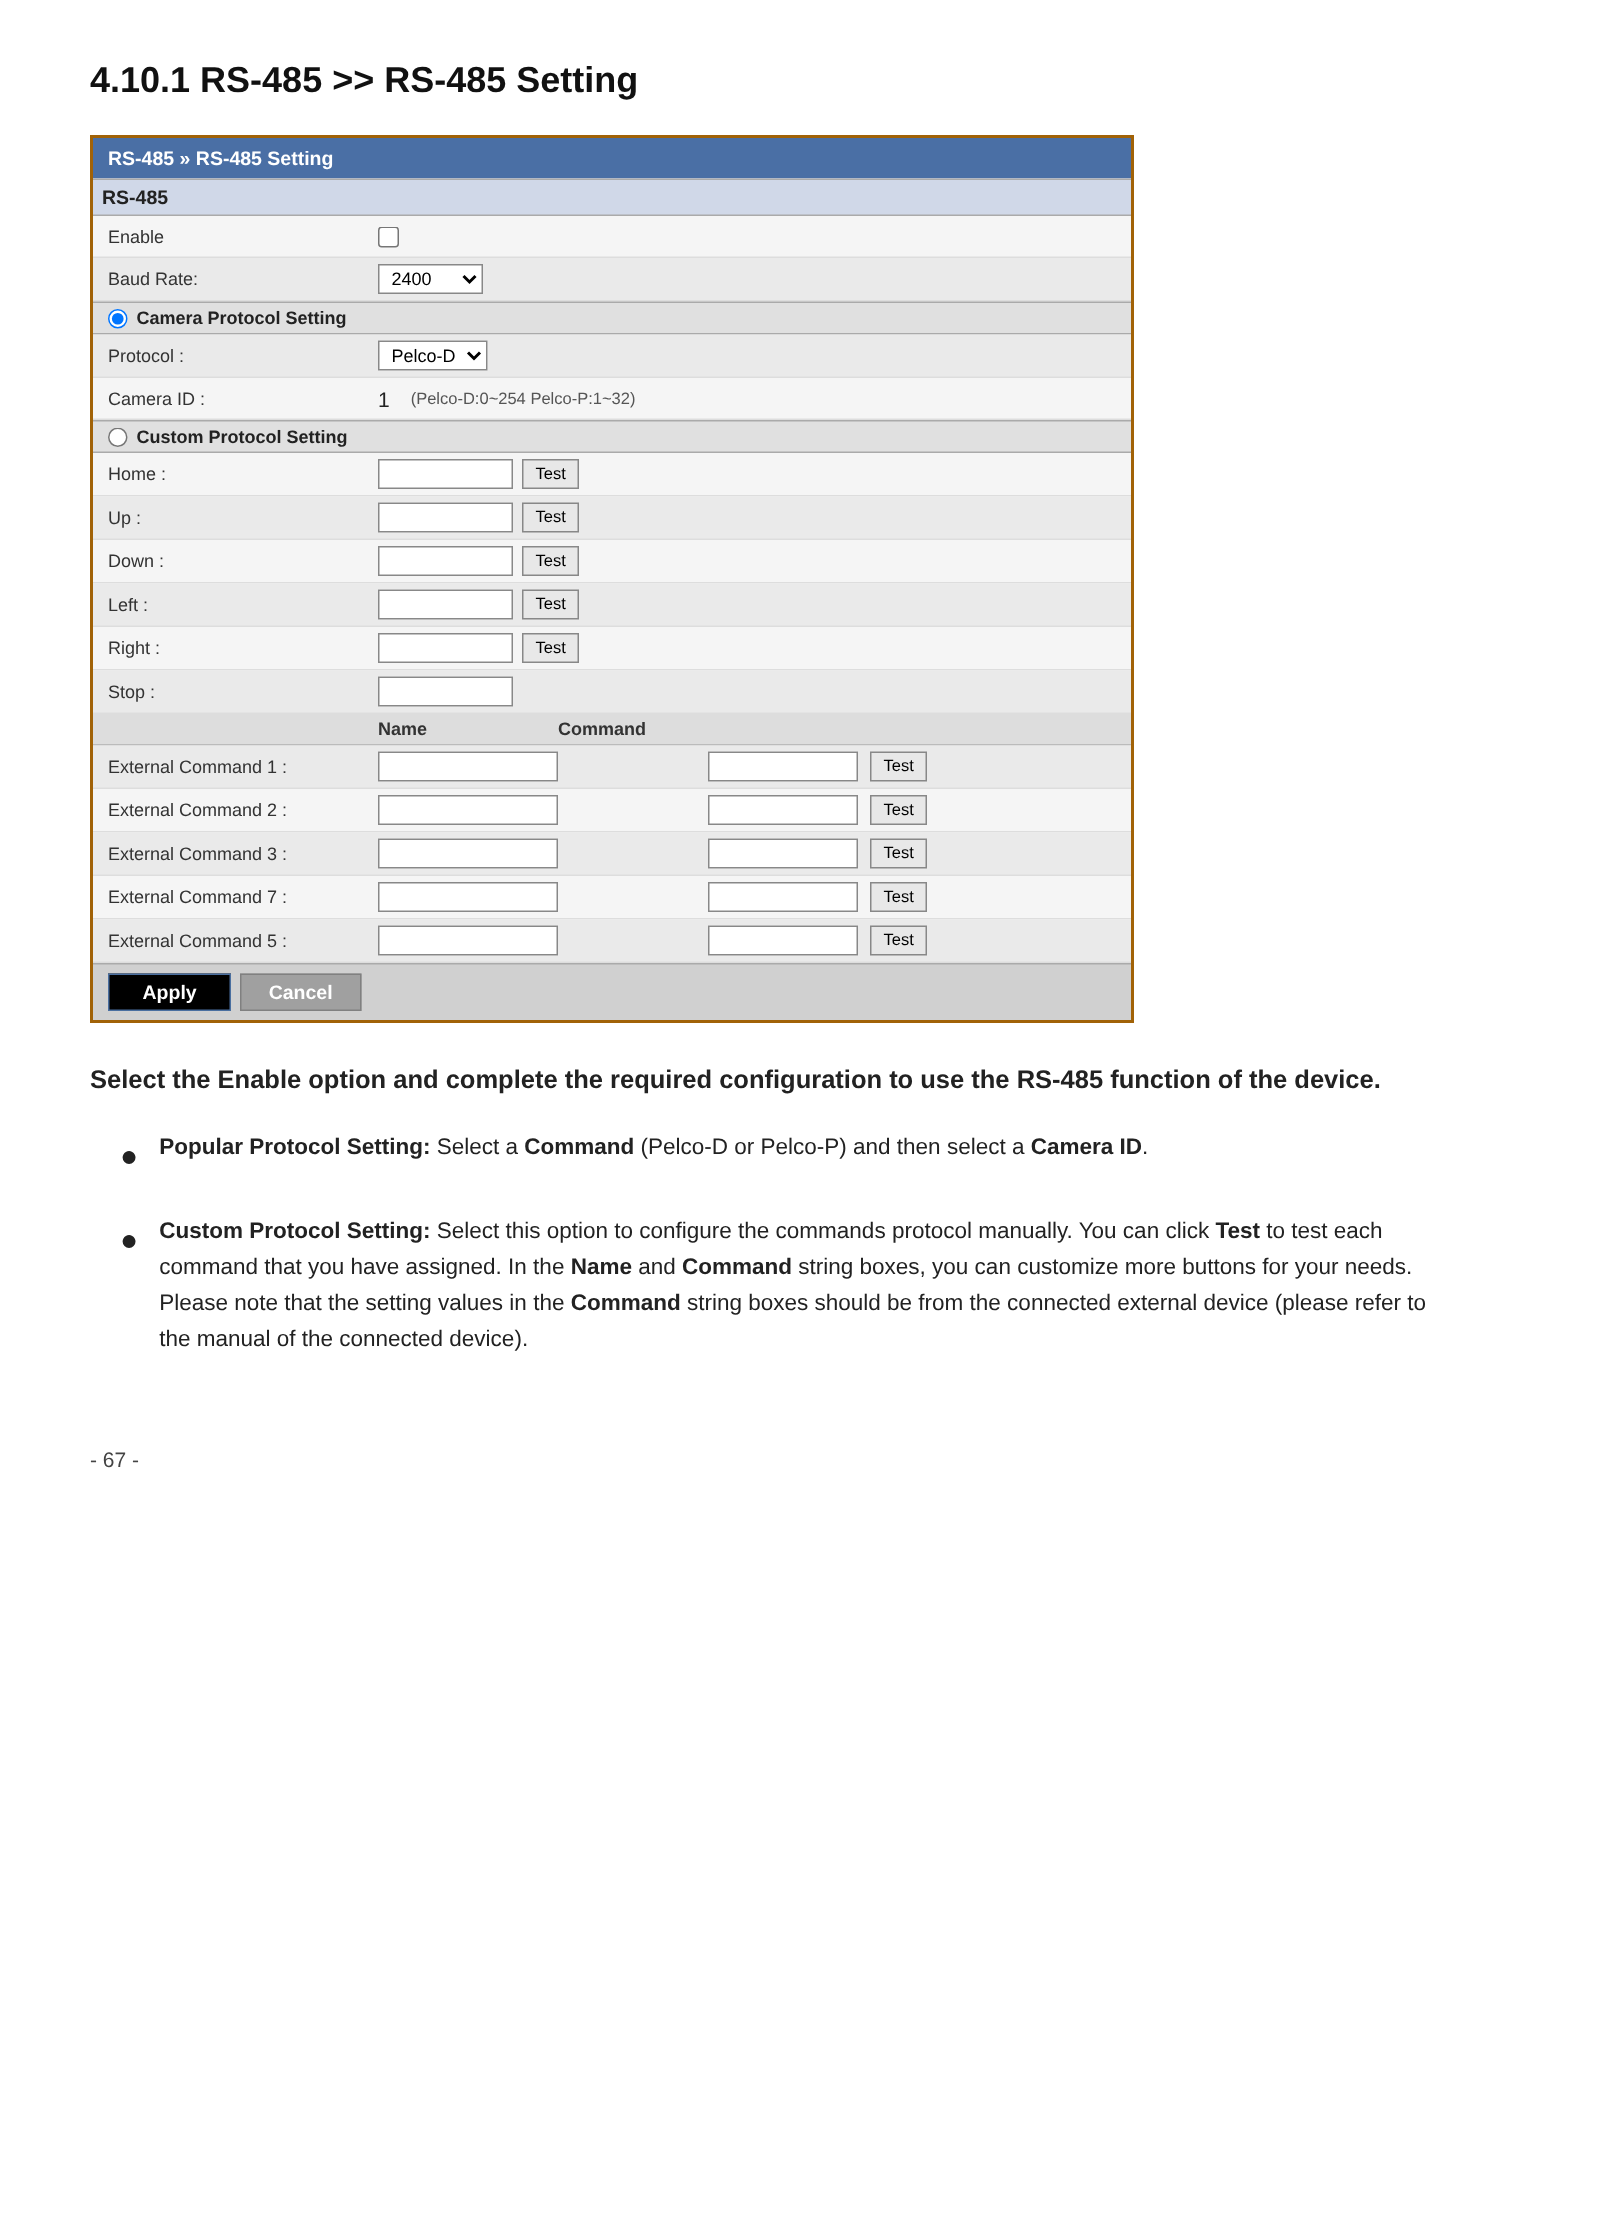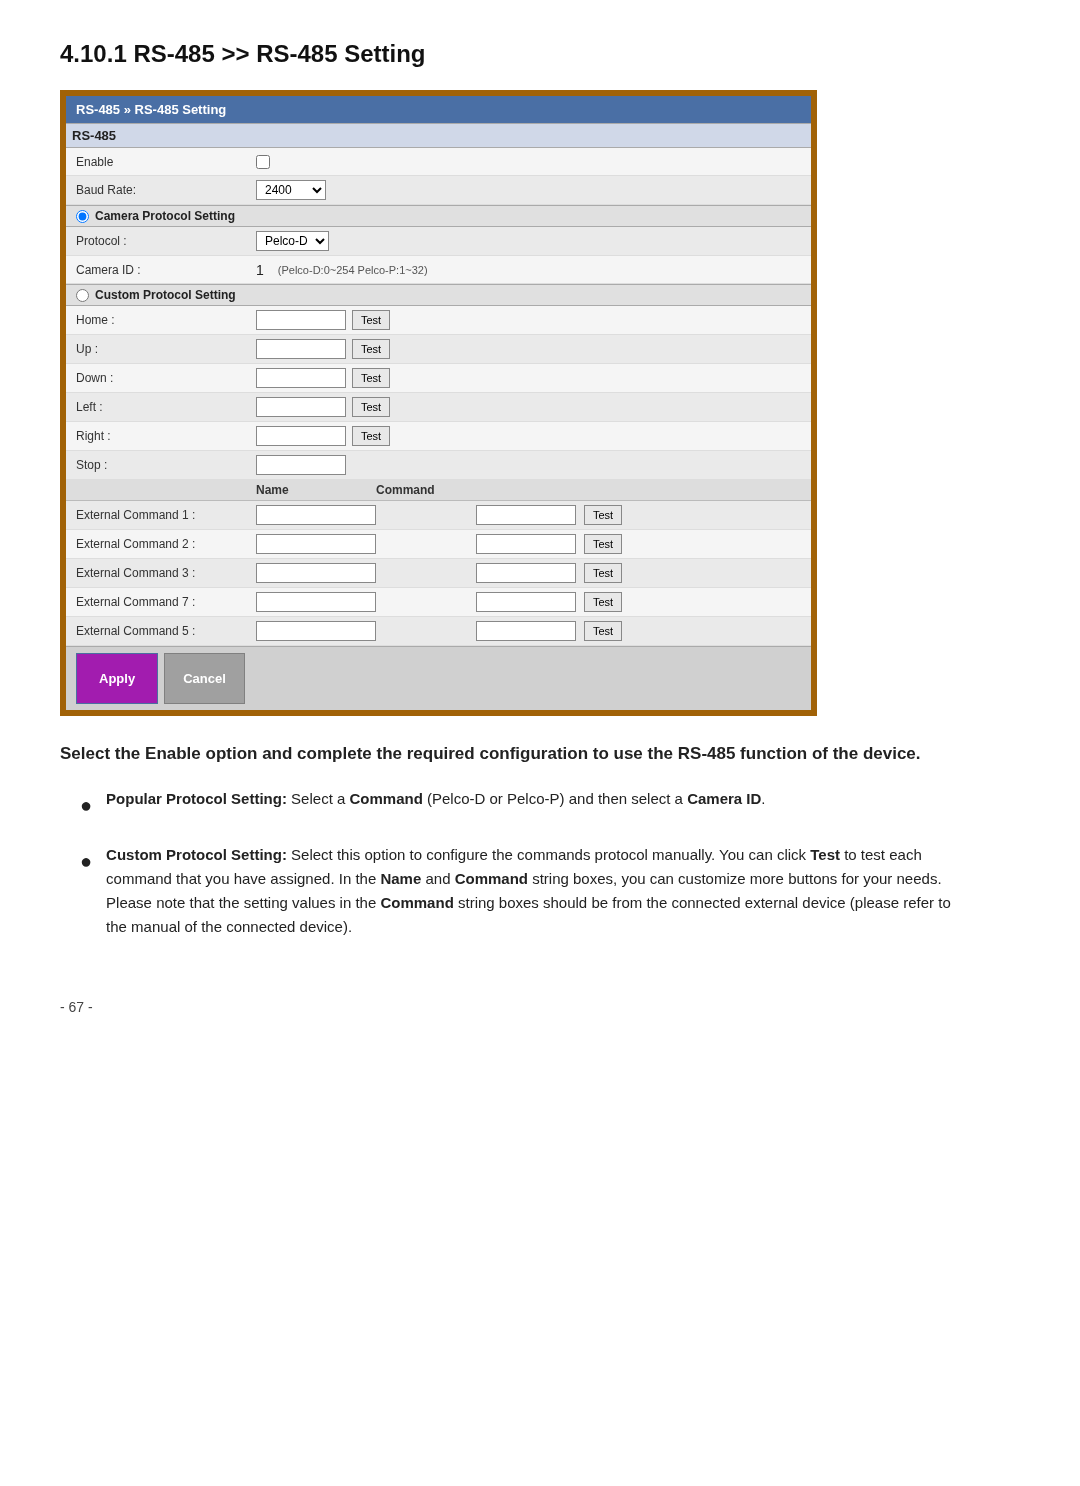--- a/index.html
+++ b/index.html
@@ -14,22 +14,22 @@
     }
 
     h1.section-title {
       font-size: 24px;
       font-weight: bold;
       margin-bottom: 22px;
       color: #111;
     }
 
     .panel {
-      border: 6px solid #a16207;
-      width: 757px;
+      border: 2px solid #a16207;
+      width: 696px;
       margin-bottom: 24px;
     }
 
     .panel-header {
       background: #4a6fa5;
       color: #fff;
       font-weight: bold;
       font-size: 13px;
       padding: 6px 10px;
     }
@@ -178,24 +178,24 @@
 
     .footer-btns {
       display: flex;
       gap: 6px;
       padding: 6px 10px;
       background: #d0d0d0;
       border-top: 1px solid #aaa;
     }
 
     .apply-btn {
-      background: #a21caf;
+      background: #000000;
       color: #fff;
       border: 1px solid #4a6fa0;
-      padding: 17px 22px;
+      padding: 4px 22px;
       font-size: 13px;
       font-weight: bold;
       cursor: pointer;
     }
 
     .cancel-btn {
       background: #a0a0a0;
       color: #fff;
       border: 1px solid #808080;
       padding: 4px 18px;

